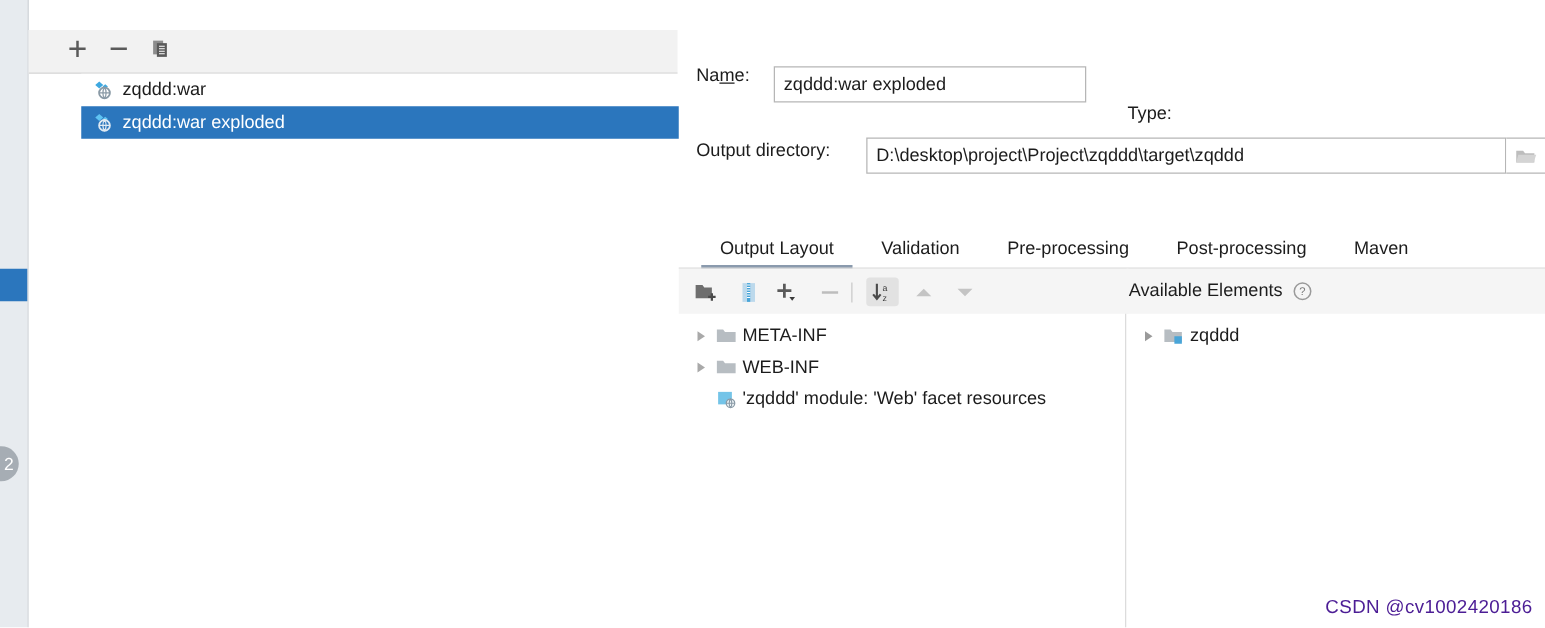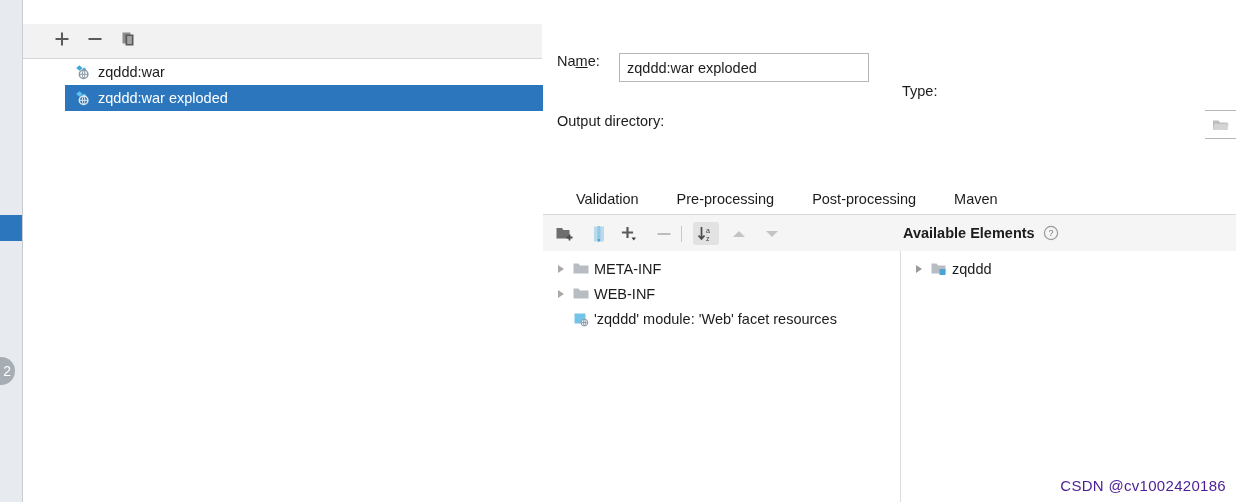--- a/index.html
+++ b/index.html
@@ -239,21 +239,21 @@
   .avail-header {
     position: absolute;
     left: 358px; top: 215px;
     width: 335px; height: 36px;
     background: #f5f5f5;
     display: flex;
     align-items: center;
     padding-left: 2px;
     box-sizing: border-box;
   }
-  .avail-title { font-size: 14.5px; color: #1c1c1c; font-weight: bold; }
+  .avail-title { font-size: 14.5px; color: #1c1c1c; }
   .help-ico { margin-left: 8px; display: flex; align-items: center; }
 
   .panel-divider {
     position: absolute;
     left: 357px; top: 251px;
     width: 1px; height: 251px;
     background: #dcdcdc;
   }
 
   
@@ -347,29 +347,31 @@
     </div>
     <input class="text-input" style="position: absolute; left: 76px; top: 53px; width: 250px;" readonly="" value="zqddd:war exploded" placeholder="Artifact name">
 
     <div class="field-row" style="left:359px; top:42px;margin-top:41px;">
       <span class="field-label">Type:</span>
     </div>
 
     <div class="field-row" style="left:14px; top:113px;">
       <span class="field-label">Output directory:</span>
     </div>
+    <input class="text-input" style="position: absolute; left: 150px; top: 110px; width: 1045px; max-width: 512px;" readonly="" value="D:\desktop\project\Project\zqddd\target\zqddd">
     <div class="browse-btn" style="left:662px; top:110px;">
       <svg width="19" height="16" viewBox="0 0 19 16">
         <path d="M2 3.5 H7.5 L9 5.5 H16.5 V13 H2 Z" fill="#bdbdbd"></path>
         <path d="M3.6 6.8 H18 L15.8 13 H2 Z" fill="#d4d4d4"></path>
       </svg>
     </div>
 
 
     <div class="tabs">
+      <div class="tab active">Output Layout</div>
       <div class="tab">Validation</div>
       <div class="tab">Pre-processing</div>
       <div class="tab">Post-processing</div>
       <div class="tab">Maven</div>
     </div>
     <div class="tabs-underline"></div>
 
     <div class="content-toolbar">
       <div class="ct-btn" style="left:8px;">
         <svg width="19" height="17" viewBox="0 0 19 17">

